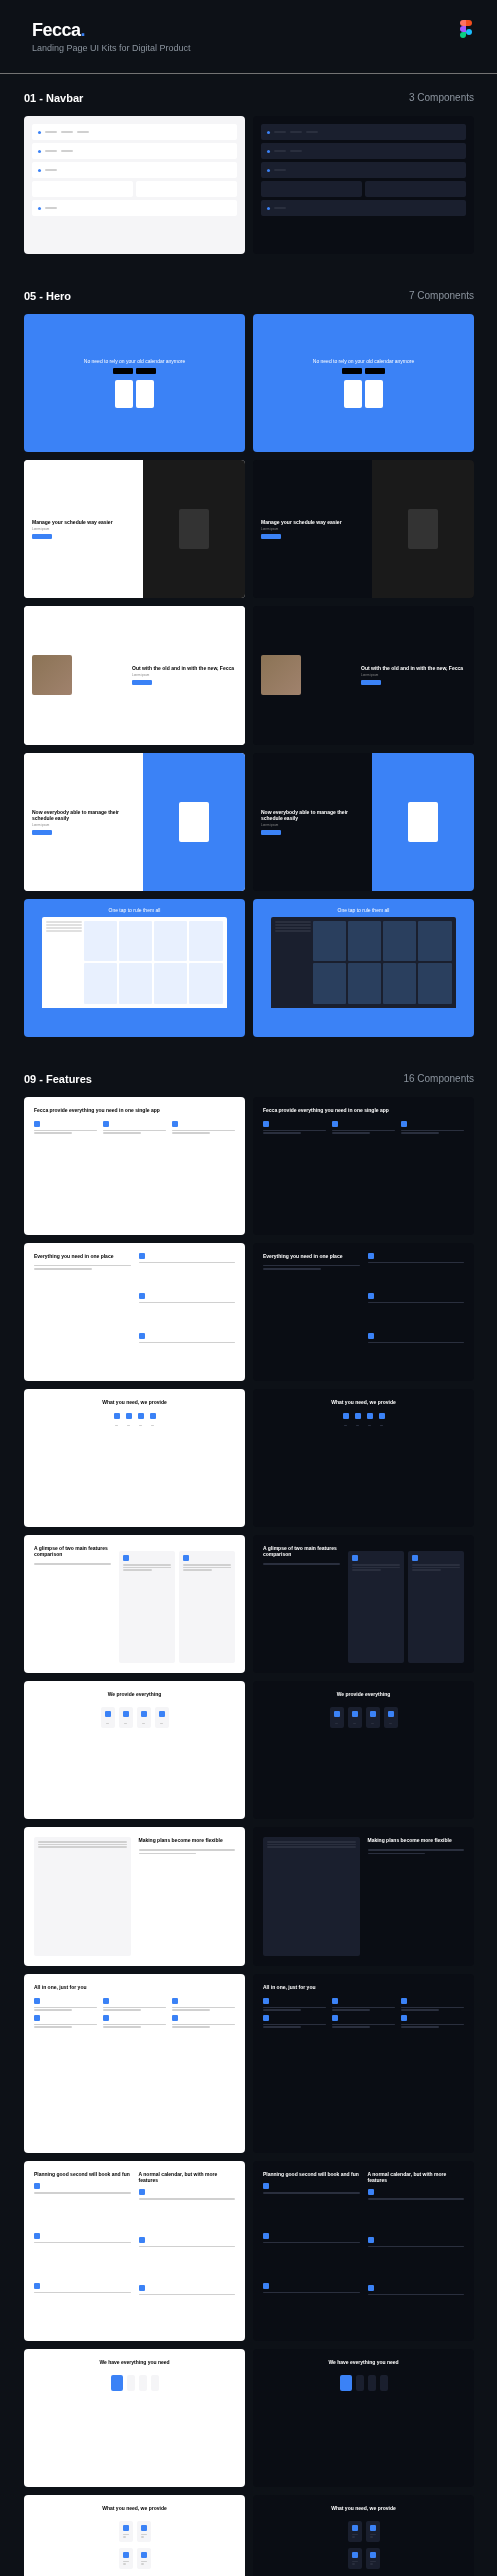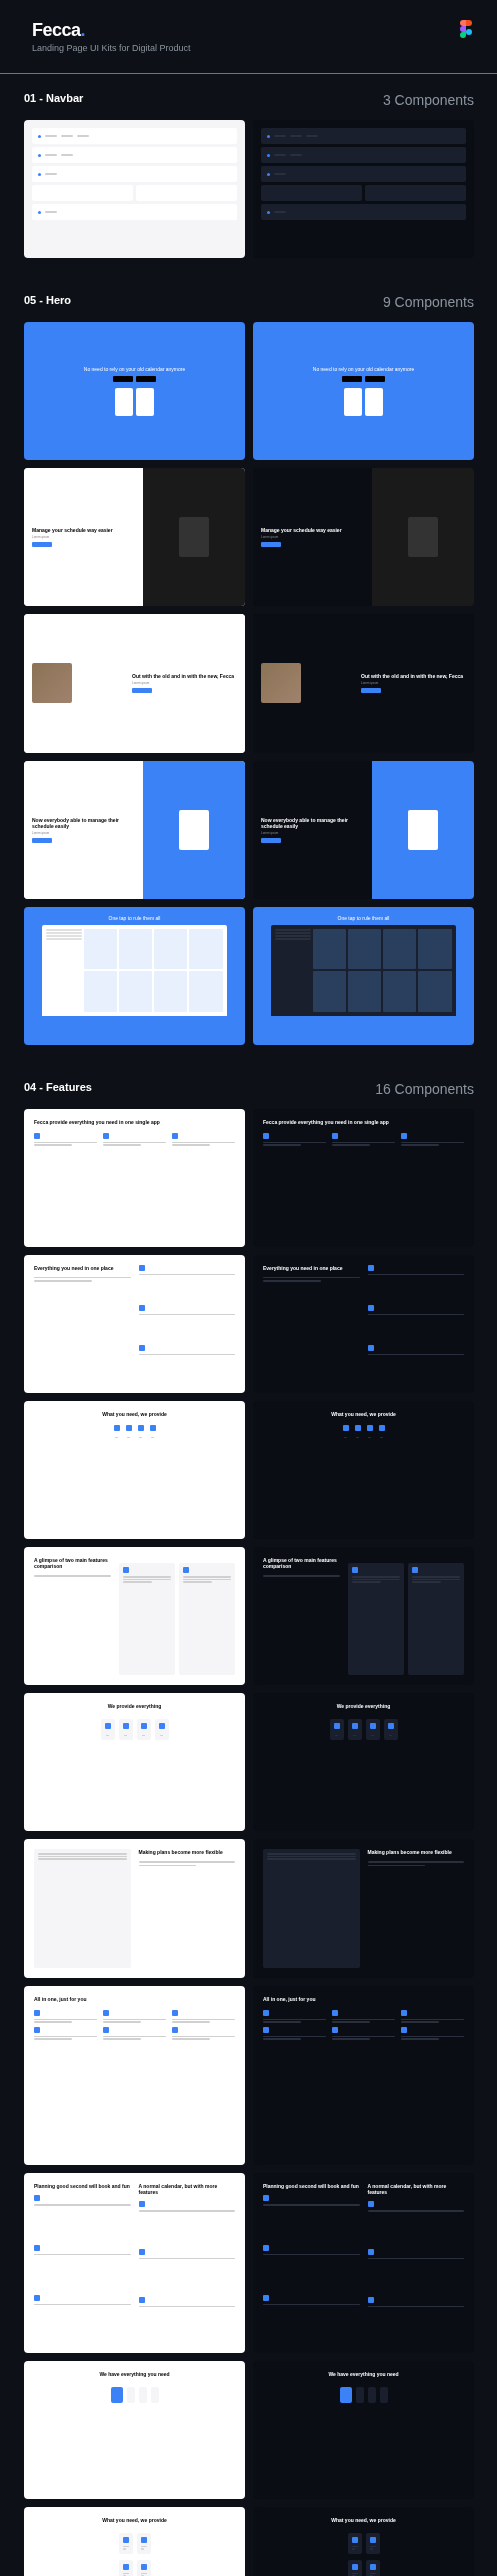--- a/index.html
+++ b/index.html
@@ -4,21 +4,21 @@
 <style>
 *{margin:0;padding:0;box-sizing:border-box}
 body{background:#0d1117;font-family:-apple-system,BlinkMacSystemFont,'Segoe UI',sans-serif;color:#fff;width:498px}
 .header{padding:20px 32px;border-bottom:1px solid #737373;position:relative}
 .logo{font-size:18px;font-weight:700;letter-spacing:-0.5px}
 .logo-dot{color:#3b82f6}
 .subtitle{font-size:9px;color:#8b949e;margin-top:2px}
 .figma-icon{position:absolute;right:24px;top:20px;width:16px;height:24px}
 .section-header{display:flex;justify-content:space-between;align-items:flex-start;padding:18px 24px 12px}
 .section-title{font-size:11px;font-weight:600;color:#fff}
-.section-count{font-size:14px;color:#8b949e}
+.section-count{font-size:10px;color:#8b949e}
 .grid{display:grid;grid-template-columns:1fr 1fr;gap:8px;padding:0 24px 18px}
 .card{border-radius:4px;overflow:hidden;aspect-ratio:16/10}
 .card-light{background:#f5f5f7}
 .card-dark{background:#0a0d14}
 .navbar-card{display:flex;flex-direction:column;gap:3px;padding:8px}
 .nav-row{background:#fff;height:16px;border-radius:2px;display:flex;align-items:center;padding:0 6px;gap:4px}
 .card-dark .nav-row{background:#1a1f2e}
 .nav-dot{width:3px;height:3px;border-radius:50%;background:#3b82f6}
 .nav-line{height:2px;background:#d0d0d0;flex:1;max-width:12px;border-radius:1px}
 .card-dark .nav-line{background:#2a2f3e}
@@ -138,21 +138,21 @@
       </div>
     <div class="nav-row">
         <div class="nav-dot"></div>
         <div class="nav-line"></div>
       </div>
   </div>
 </div>
 
 <div class="section-header">
   <div class="section-title">05 - Hero</div>
-  <div class="section-count">9 Components</div>
+  <div class="section-count">7 Components</div>
 </div>
 <div class="grid">
   <div class="card hero-card">
     <div class="hero-blue">
       <div class="hero-text-sm">No need to rely on your old calendar anymore</div>
       <div class="hero-badges">
           <div class="hero-badge"></div>
           <div class="hero-badge"></div>
         </div>
       <div class="hero-phones">
@@ -288,21 +288,21 @@
             <div class="dash-cell" style="background:#2a3f5e"></div>
             <div class="dash-cell" style="background:#2a3f5e"></div>
             <div class="dash-cell" style="background:#2a3f5e"></div>
           </div>
       </div>
     </div>
   </div>
 </div>
 
 <div class="section-header">
-  <div class="section-title">04 - Features</div>
+  <div class="section-title">09 - Features</div>
   <div class="section-count">16 Components</div>
 </div>
 <div class="grid">
   <div class="card feat-card">
     <div class="feat-title">Fecca provide everything you need in one single app</div>
     <div class="feat-row">
         <div class="feat-item">
           <div class="feat-icon"></div>
           <div class="feat-line"></div>
           <div class="feat-line feat-line-short"></div>

